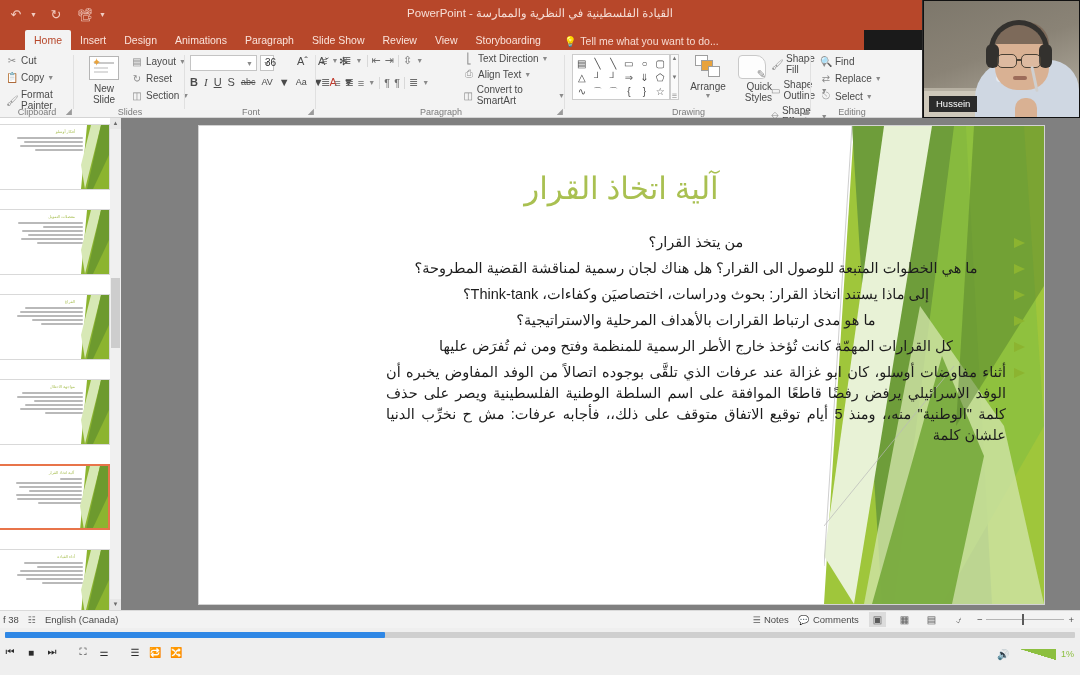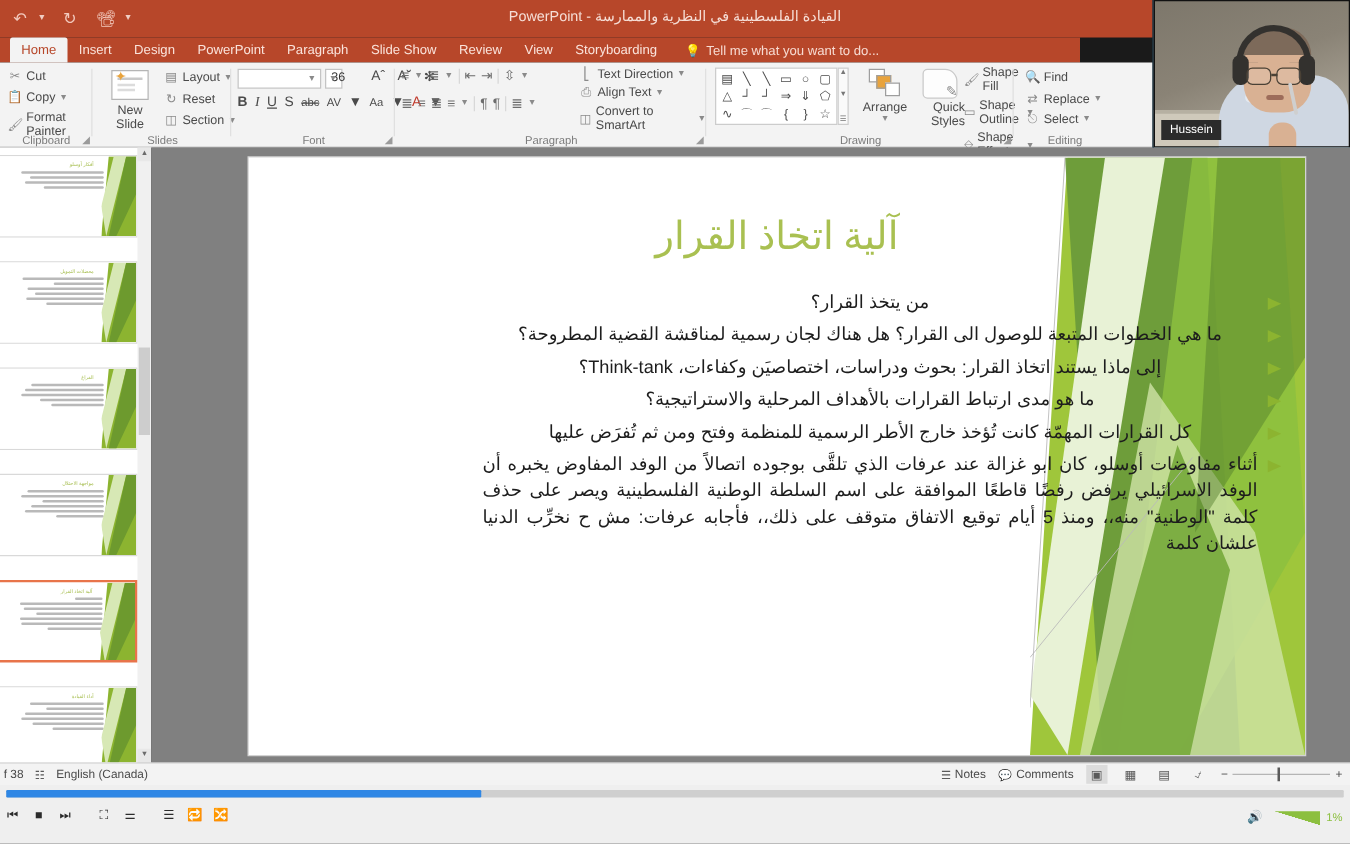--- a/index.html
+++ b/index.html
@@ -26,20 +26,21 @@
   .title-text {
     position: absolute; left: 0; right: 0; top: 6px;
     text-align: center; font-size: 11.5px; color: #f6ded6;
     direction: rtl;
   }
 
   
   .tabbar {
     position: absolute; left: 0; top: 30px; width: 864px; height: 20px;
     background: #b7472a;
+    padding-left: 17px;
   }
   .tabs { display: flex; align-items: stretch; height: 20px; padding-left: 8px; }
   .tab {
     font-size: 10.5px; color: #fae3db; padding: 3px 9px 0 9px;
     white-space: nowrap; line-height: 14px;
   }
   .tab.active { background: #f3f3f3; color: #b7472a; border-radius: 2px 2px 0 0; }
   .tellme { display: flex; align-items: center; gap: 4px; padding: 2px 8px 0 14px;
             font-size: 10.5px; color: #f7dbd2; }
   .bulb { font-size: 10px; }
@@ -304,21 +305,21 @@
       <div class="qat-caret">▼</div>
     </div>
     <div class="title-text">القيادة الفلسطينية في النظرية والممارسة  -  PowerPoint</div>
   </div>
 
   <div class="tabbar">
     <div class="tabs">
       <div class="tab active">Home</div>
       <div class="tab">Insert</div>
       <div class="tab">Design</div>
-      <div class="tab">PowerPoint</div>
+      <div class="tab">Animations</div>
       <div class="tab">Paragraph</div>
       <div class="tab">Slide Show</div>
       <div class="tab">Review</div>
       <div class="tab">View</div>
       <div class="tab">Storyboarding</div>
       <div class="tellme">
         <span class="bulb">💡</span>
         <span>Tell me what you want to do...</span>
       </div>
     </div>

